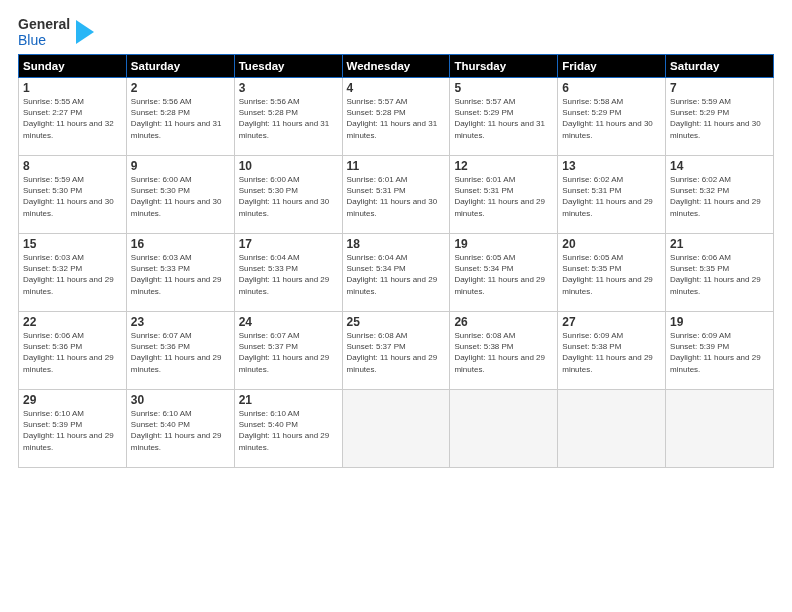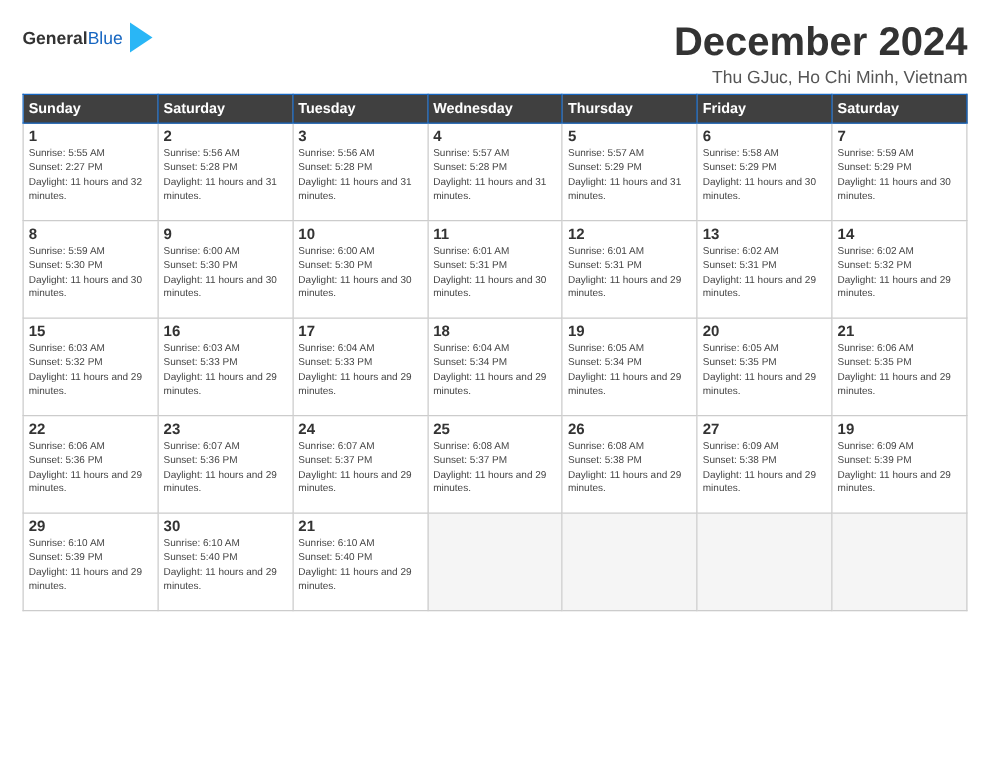--- a/index.html
+++ b/index.html
@@ -35,21 +35,21 @@
       font-size: 14px;
       color: #555;
       margin-top: 2px;
     }
     .calendar {
       width: 100%;
       border-collapse: collapse;
       table-layout: fixed;
     }
     .calendar thead tr th {
-      background: #404040;
+      background: #000000;
       color: #fff;
       font-size: 11.5px;
       font-weight: bold;
       padding: 5px 4px;
       text-align: left;
       border: 1px solid #1565c0;
     }
     .calendar tbody tr td {
       border: 1px solid #ccc;
       vertical-align: top;
@@ -82,32 +82,28 @@
     .logo-line1 { font-size: 14px; font-weight: bold; color: #333; }
     .logo-line2 { font-size: 14px; font-weight: normal; color: #1565c0; }
   </style>
 </head>
 <body>
 
 <div class="page">
   <div class="header">
     <div class="logo-combined">
       <div style="display:flex;align-items:center;gap:4px;">
-        <div style="display:flex;flex-direction:row;">
+        <div style="display:flex;flex-direction:column;">
           <span class="logo-line1">General</span>
           <span class="logo-line2">Blue</span>
         </div>
         <svg width="22" height="28" viewBox="0 0 22 28">
           <polygon points="2,2 20,14 2,26" fill="#29b6f6"></polygon>
         </svg>
       </div>
-    </div>
-    <div class="title-area">
-      <div class="main-title">December 2024</div>
-      <div class="subtitle">Thu GJuc, Ho Chi Minh, Vietnam</div>
     </div>
   </div>
 
   <table class="calendar">
     <thead>
       <tr>
       <th>Sunday</th>
           <th>Saturday</th>
           <th>Tuesday</th>
           <th>Wednesday</th>

